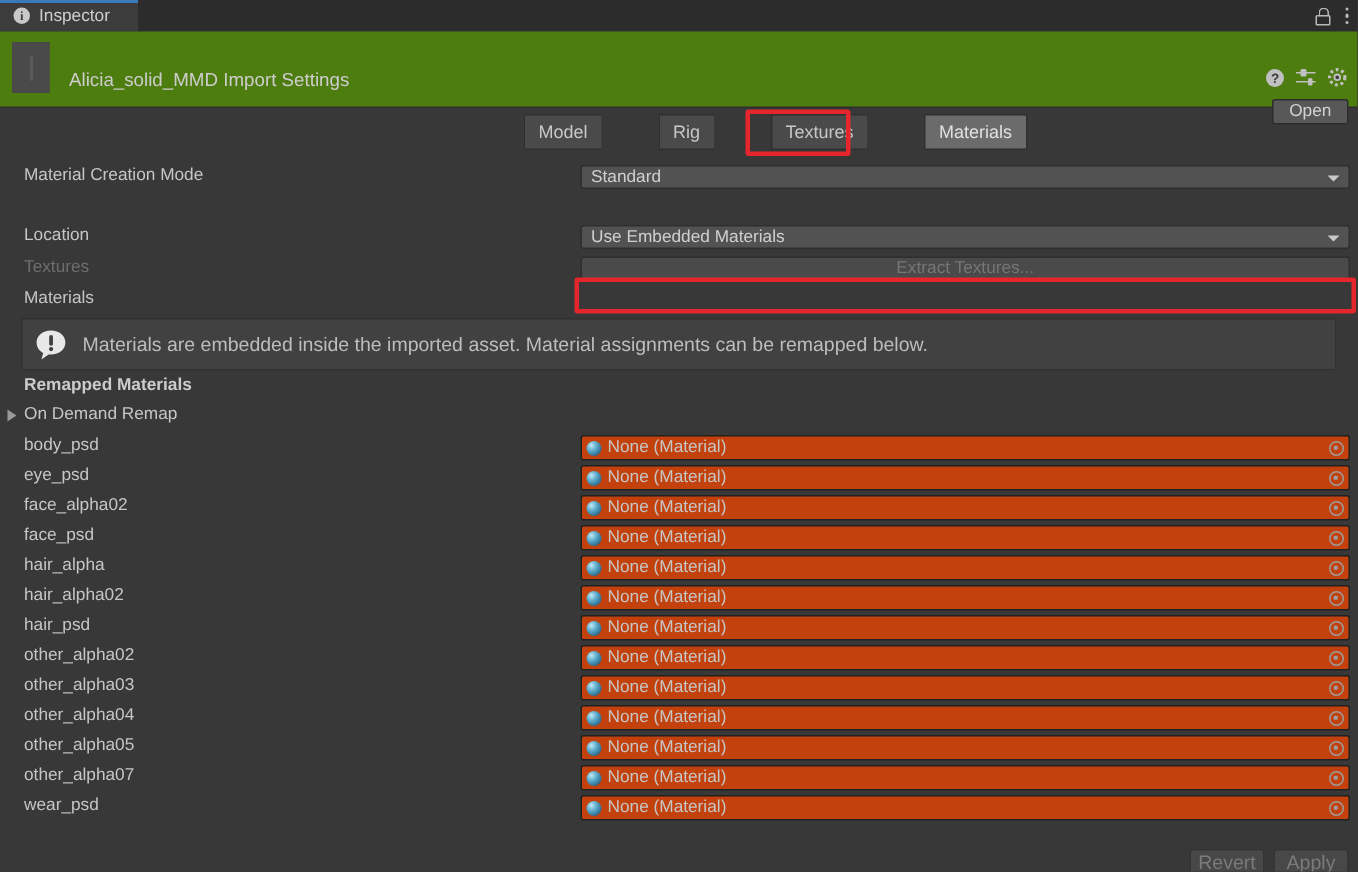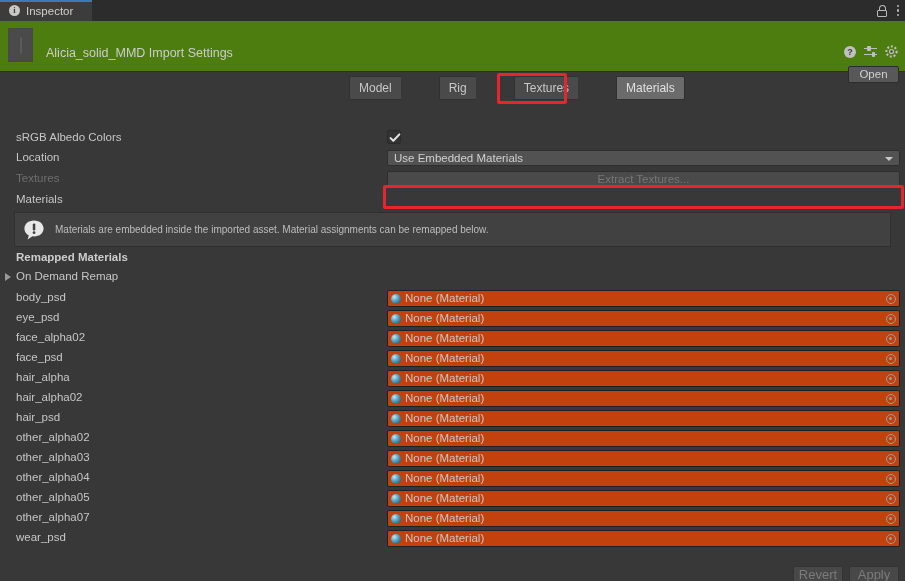--- a/index.html
+++ b/index.html
@@ -293,21 +293,21 @@
     align-items: center;
   }
   .hb-icon {
     position: relative;
     width: 22px; height: 22px;
     margin-left: 8px;
     flex: none;
   }
   .hb-text {
     margin-left: 10px;
-    font-size: 10px;
+    font-size: 13px;
     color: #bdbdbd;
   }
 
   .section-head {
     position: absolute;
     left: 16px;
     font-size: 11.5px;
     font-weight: bold;
     color: #cccccc;
   }
@@ -437,29 +437,28 @@
   </div>
 
   <div class="subtabs">
     <div class="subtab">Model</div>
     <div class="subtab">Rig</div>
     <div class="subtab">Textures</div>
     <div class="subtab active">Materials</div>
   </div>
   <div class="tab-hl"></div>
 
-
-  <div class="prop-row" style="top:128px">
-    <div class="prop-label">sRGB Albedo Colors</div>
-    <div class="checkbox">
-      <svg width="12" height="12" viewBox="0 0 12 12">
-        <path d="M1.6 6.1 L4.3 8.8 L10.4 2.4" fill="none" stroke="#e4e4e4" stroke-width="2" stroke-linecap="round" stroke-linejoin="round"></path>
-      </svg>
+  <div class="prop-row" style="top:108px">
+    <div class="prop-label">Material Creation Mode</div>
+    <div class="dropdown">
+      <span>Standard</span>
+      <span class="dd-arrow"></span>
     </div>
   </div>
+
 
   <div class="prop-row" style="top:148px">
     <div class="prop-label">Location</div>
     <div class="dropdown">
       <span>Use Embedded Materials</span>
       <span class="dd-arrow"></span>
     </div>
   </div>
 
   <div class="prop-row" style="top:169px">

